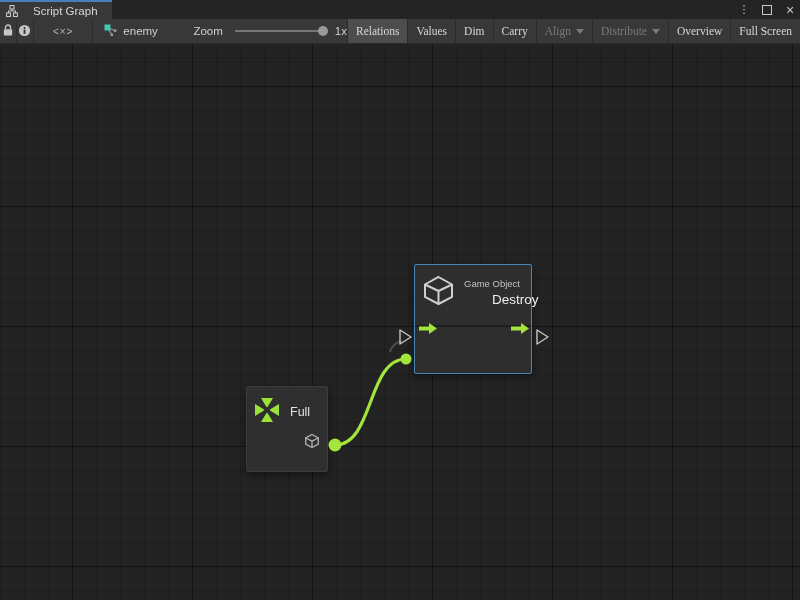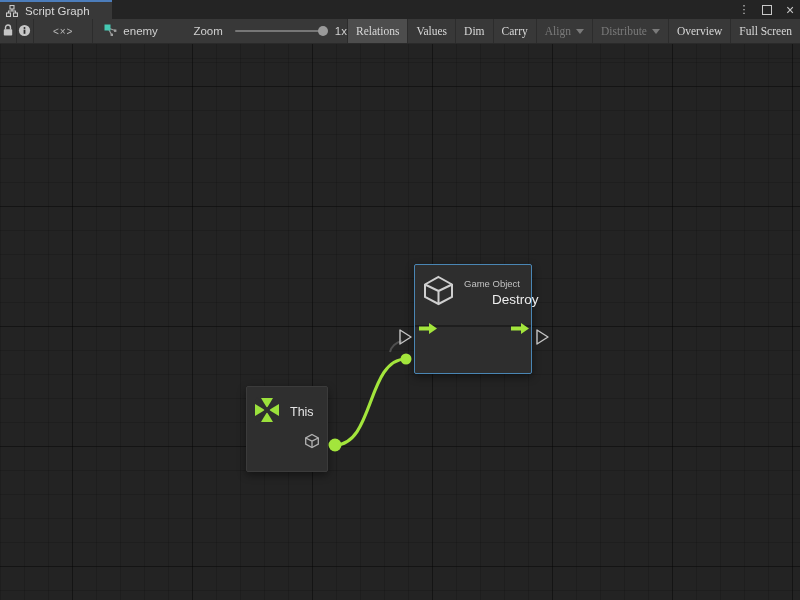--- a/index.html
+++ b/index.html
@@ -3,21 +3,21 @@
 <meta charset="utf-8">
 <style>
   html,body{margin:0;padding:0;width:800px;height:600px;overflow:hidden;
     font-family:"Liberation Sans","DejaVu Sans",sans-serif;background:#232323;
     -webkit-font-smoothing:antialiased;}
   .window{position:relative;width:800px;height:600px;background:#232323;}
 
   
   .tabbar{position:absolute;top:0;left:0;right:0;height:19px;background:#242424;
     display:flex;align-items:stretch;}
-  .tab{position:relative;display:flex;align-items:center;gap:7px;width:112px;
+  .tab{position:relative;display:flex;align-items:center;gap:15px;width:112px;
     background:#383838;border-top:2px solid #4c7dbb;padding-left:6px;box-sizing:border-box;
     color:#d8d8d8;font-size:11.5px;cursor:default;}
   .tab .ticon{display:flex;align-items:center;}
   .win-controls{position:absolute;right:4px;top:0;height:19px;display:flex;align-items:center;gap:11px;color:#c8c8c8;}
   .wc{font-size:12px;line-height:1;cursor:default;display:flex;align-items:center;justify-content:center;width:12px;height:14px;}
   .wc.kebab{font-size:11px;letter-spacing:0;}
   .maxbox{width:8px;height:8px;border:1.5px solid #c8c8c8;display:inline-block;}
   .wc.close{font-size:14px;}
 
   
@@ -177,21 +177,21 @@
           <svg width="26" height="26" viewBox="0 0 26 26">
             <g fill="#9be13c">
               <path d="M7,1 h12 l-6,10 z"></path>
               <path d="M7,25 h12 l-6,-10 z"></path>
               <path d="M1,7 v12 l10,-6 z"></path>
               <path d="M25,7 v12 l-10,-6 z"></path>
             </g>
             <path d="M2,2 L24,24 M24,2 L2,24" stroke="#2f2f2f" stroke-width="3.2"></path>
           </svg>
         </span>
-        <span class="this-title">This</span>
+        <span class="this-title">Full</span>
       </div>
       <span class="this-port">
         <svg width="16" height="16" viewBox="0 0 16 16">
           <path d="M8,1.5 L14.3,5 V11 L8,14.5 L1.7,11 V5 Z" fill="none" stroke="#b2b2b2" stroke-width="1.3"></path>
           <path d="M8,8.2 L14.3,5 M8,8.2 L1.7,5 M8,8.2 V14.5" fill="none" stroke="#b2b2b2" stroke-width="1.3"></path>
         </svg>
       </span>
     </div>
 
     <div class="node node-destroy">

